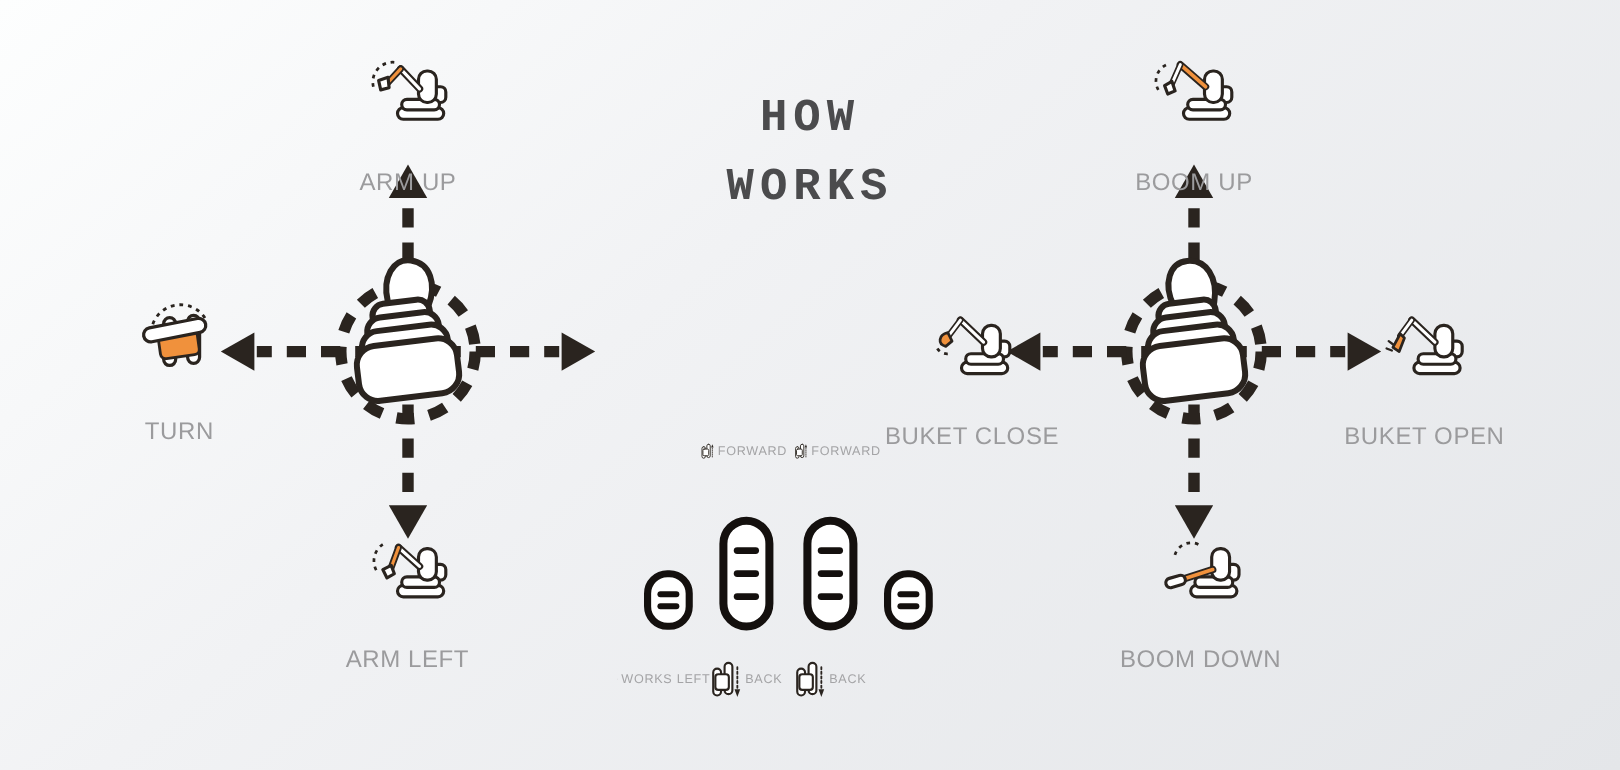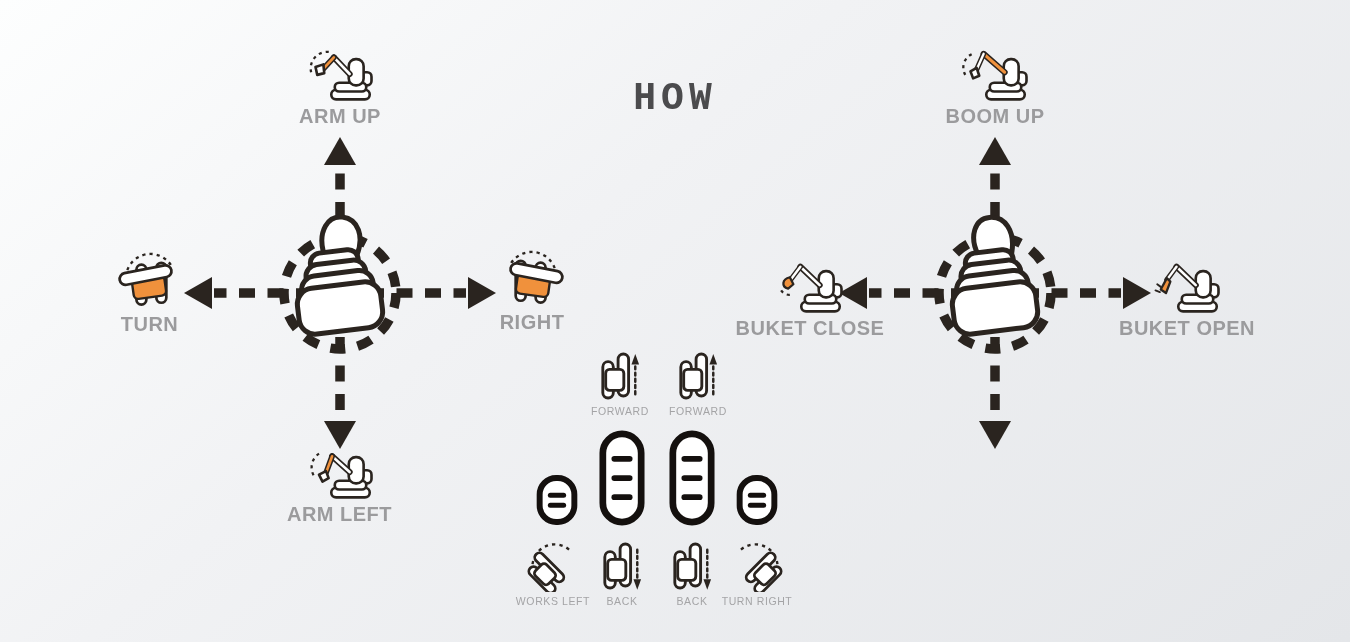--- a/index.html
+++ b/index.html
@@ -8,39 +8,40 @@
     background: linear-gradient(140deg, #fdfefe 0%, #f1f2f4 40%, #e4e6e9 100%);
     font-family:"Liberation Sans", sans-serif;
   }
   .title { position:absolute; top:70px; left:0; width:100%; text-align:center; }
   .title-line {
     font-size:38px; font-weight:bold; color:#4b4b4d;
     letter-spacing:5px; line-height:58px; white-space:nowrap;font-family:Liberation Mono, monospace;
   }
   .abs { position:absolute; }
   .dir-item { position:absolute; display:flex; flex-direction:column; align-items:center; gap:3px; }
-  .dir-label { font-weight:bold; font-size:20px; color:#9b9b9d; letter-spacing:0.5px; white-space:nowrap; }
-  .small-item { position:absolute; display:flex; flex-direction:column; align-items:center; gap:3px; }
+  .dir-label { font-weight:normal; font-size:20px; color:#9b9b9d; letter-spacing:0.5px; white-space:nowrap;margin-top:36px; }
+  .small-item { position:absolute; display:flex; flex-direction:row; align-items:center; gap:3px; }
   .small-label { font-size:10.5px; color:#a4a4a6; letter-spacing:0.6px; white-space:nowrap; }
   svg { display:block; }
   .ol  { fill:#ffffff; stroke:#2a241f; stroke-width:3; stroke-linejoin:round; stroke-linecap:round; }
   .dk  { fill:none; stroke:#2a241f; stroke-linecap:round; stroke-linejoin:round; }
   .wt  { fill:none; stroke:#ffffff; stroke-linecap:round; }
   .or  { fill:none; stroke:#f0913c; stroke-linecap:round; }
   .orf { fill:#f0913c; stroke:#2a241f; stroke-width:2.6; stroke-linejoin:round; }
   .dash{ fill:none; stroke:#2a241f; stroke-width:2.6; stroke-dasharray:3.5 4.5; }
   .solid { fill:#2a241f; stroke:none; }
 </style>
 </head>
 <body>
 
 <div class="canvas">
 
   <div class="title">
     <div class="title-line">HOW</div>
+    <div class="title-line">WORKS</div>
   </div>
 
   <svg class="abs" style="left:170px;top:123px" width="340" height="340" viewBox="0 0 340 340">
     <g stroke="#2a241f" stroke-width="9.5" fill="none" stroke-dasharray="15 12.5">
       <circle cx="170" cy="170" r="56"></circle>
     </g>
     <g stroke="#2a241f" stroke-width="9.5" stroke-dasharray="16 12.5">
       <line x1="170" y1="152" x2="170" y2="44"></line>
       <line x1="170" y1="214" x2="170" y2="296"></line>
       <line x1="142" y1="170" x2="44" y2="170"></line>
@@ -90,34 +91,20 @@
       <g class="ol">
         <rect x="21" y="14" width="11" height="44" rx="5.5"></rect>
         <rect x="43" y="12" width="11" height="44" rx="5.5"></rect>
       </g>
       <rect class="orf" x="17" y="28" width="36" height="22" rx="5" transform="rotate(-8 35 39)"></rect>
       <rect class="ol" x="2" y="19" width="58" height="13" rx="6.5" transform="rotate(-11 31 25)"></rect>
     </svg>
     <div class="dir-label">TURN</div>
   </div>
 
-  <div class="dir-item" style="left:472px;top:250px;width:120px">
-    <svg width="66" height="58" viewBox="0 0 72 64">
-      <g transform="translate(72,0) scale(-1,1)">
-        <path class="dash" d="M11 20 A27 27 0 0 1 61 18" stroke-dasharray="4 5"></path>
-        <g class="ol">
-          <rect x="21" y="14" width="11" height="44" rx="5.5"></rect>
-          <rect x="43" y="12" width="11" height="44" rx="5.5"></rect>
-        </g>
-        <rect class="orf" x="17" y="28" width="36" height="22" rx="5" transform="rotate(-8 35 39)"></rect>
-        <rect class="ol" x="2" y="19" width="58" height="13" rx="6.5" transform="rotate(-11 31 25)"></rect>
-      </g>
-    </svg>
-    <div class="dir-label">RIGHT</div>
-  </div>
 
   <div class="dir-item" style="left:262px;top:444px;width:155px">
     <svg width="70" height="56" viewBox="0 0 80 64">
       <path class="dash" d="M16 11 A19 19 0 0 0 12 39"></path>
       <g class="ol">
         <rect x="62" y="30" width="14" height="15" rx="5"></rect>
         <rect x="30" y="50" width="44" height="11" rx="5.5"></rect>
         <rect x="34" y="42" width="36" height="10" rx="5"></rect>
         <rect x="50" y="15" width="17" height="30" rx="8"></rect>
       </g>
@@ -210,20 +197,35 @@
       <path class="wt" stroke-width="2.8" d="M28 10 L17 25"></path>
       <path class="orf" d="M17 23 L10 36 L16 40 L21 27 Z"></path>
       <g class="dk" stroke-width="2.2">
         <path d="M6 30 l4 3"></path>
         <path d="M4 37 l5 2"></path>
       </g>
     </svg>
     <div class="dir-label">BUKET OPEN</div>
   </div>
 
+  <div class="dir-item" style="left:918px;top:444px;width:165px">
+    <svg width="70" height="56" viewBox="0 0 80 64">
+      <path class="dash" d="M15 21 A16 16 0 0 1 39 12"></path>
+      <g class="ol">
+        <rect x="62" y="30" width="14" height="15" rx="5"></rect>
+        <rect x="30" y="50" width="44" height="11" rx="5.5"></rect>
+        <rect x="34" y="42" width="36" height="10" rx="5"></rect>
+        <rect x="50" y="15" width="17" height="30" rx="8"></rect>
+      </g>
+      <path class="dk" stroke-width="7" d="M51 35 L23 44"></path>
+      <path class="or" stroke-width="3.5" d="M51 35 L23 44"></path>
+      <rect class="ol" stroke-width="2.6" x="6" y="42" width="19" height="9" rx="4.5" transform="rotate(-16 15 46)"></rect>
+    </svg>
+    <div class="dir-label">BOOM DOWN</div>
+  </div>
 
   <div class="small-item" style="left:584px;top:350px;width:72px">
     <svg width="42" height="52" viewBox="0 0 44 54">
       <g class="ol" stroke-width="2.8">
         <rect x="4" y="12" width="11" height="38" rx="5.5"></rect>
         <rect x="20" y="4" width="11" height="44" rx="5.5"></rect>
         <rect x="7" y="20" width="19" height="22" rx="4"></rect>
       </g>
       <line class="dk" stroke-width="2.6" stroke-dasharray="3 3.5" x1="38" y1="46" x2="38" y2="16"></line>
       <path class="solid" d="M38 4 L34 15 L42 15 Z"></path>
@@ -303,27 +305,14 @@
         <rect x="4" y="12" width="11" height="38" rx="5.5"></rect>
         <rect x="20" y="4" width="11" height="44" rx="5.5"></rect>
         <rect x="7" y="20" width="19" height="22" rx="4"></rect>
       </g>
       <line class="dk" stroke-width="2.6" stroke-dasharray="3 3.5" x1="38" y1="10" x2="38" y2="40"></line>
       <path class="solid" d="M38 52 L34 41 L42 41 Z"></path>
     </svg>
     <div class="small-label">BACK</div>
   </div>
 
-  <div class="small-item" style="left:718px;top:540px;width:78px">
-    <svg width="62" height="52" viewBox="0 0 64 56">
-      <g transform="translate(64,0) scale(-1,1)">
-        <path class="dash" stroke-width="2.6" stroke-dasharray="3.5 4.5" d="M10 26 A24 24 0 0 1 52 13"></path>
-        <g class="ol" stroke-width="2.8" transform="rotate(-45 28 38)">
-          <rect x="14" y="18" width="10" height="36" rx="5"></rect>
-          <rect x="29" y="12" width="10" height="40" rx="5"></rect>
-          <rect x="17" y="24" width="17" height="20" rx="4"></rect>
-        </g>
-      </g>
-    </svg>
-    <div class="small-label">TURN RIGHT</div>
-  </div>
 
 </div>
 
 </body></html>

